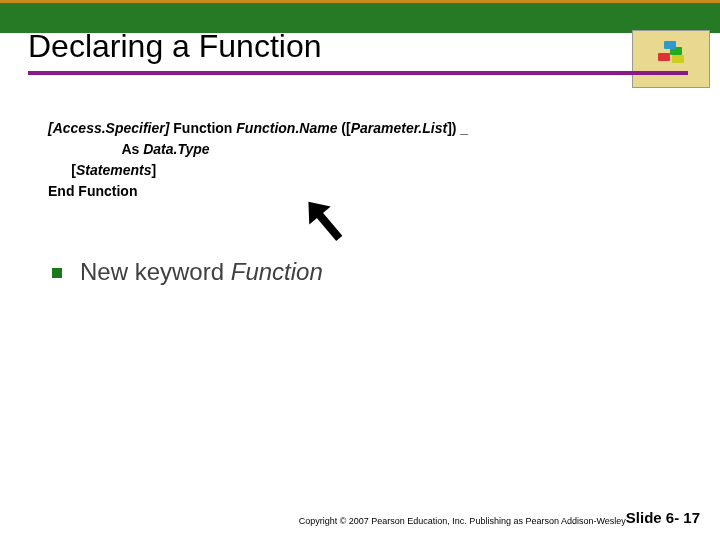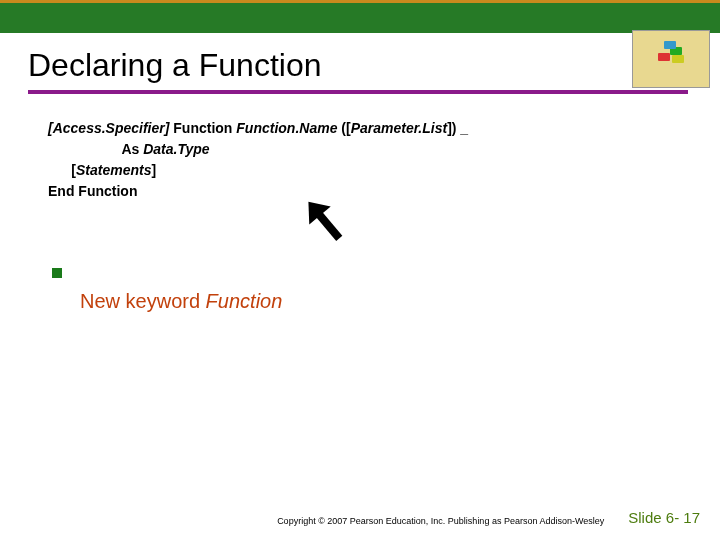--- a/index.html
+++ b/index.html
@@ -15,21 +15,21 @@
   .top-stripe {
     position: absolute;
     top: 0; left: 0;
     width: 100%;
     height: 30px;
     background: #267a26;
     border-top: 3px solid #c88a1d;
   }
   .title-area {
     position: absolute;
-    top: 47px; left: 28px;
+    top: 28px; left: 28px;
     right: 20px;
   }
   .title {
     font-size: 32px;
     color: #000;
     margin: 0 0 6px 0;
     font-weight: normal;
   }
   .underline {
     height: 4px;
@@ -97,44 +97,42 @@
     margin-bottom: 2px;
   }
   .bullets .bul {
     width: 10px; height: 10px;
     background: #1a7a1a;
     margin-top: 12px;
     margin-right: 18px;
     flex-shrink: 0;
   }
   .bullets .txt {
-    font-size: 20px;
-    color: #c2410c;
+    font-size: 24px;
+    color: #404040;
     line-height: 1.3;
-    margin-top: 32px;
   }
   .txt .ital { font-style: italic; }
   .footer {
     position: absolute;
     bottom: 14px;
     left: 60px;
     right: 20px;
     display: flex;
     justify-content: flex-end;
     align-items: flex-end;
   }
   .copyright {
     font-size: 9px;
     color: #000;
   }
   .slide-num {
     font-size: 15px;
-    font-weight: normal;
-    color: #4d7c0f;
-    margin-left: 24px;
+    font-weight: bold;
+    color: #000000;
   }
 </style>
 </head>
 <body>
 
 <div class="top-stripe"></div>
 
 <div class="book-cover">
   <div class="blocks">
     <div class="b" style="background:#d33; left:0; top:16px;"></div>

